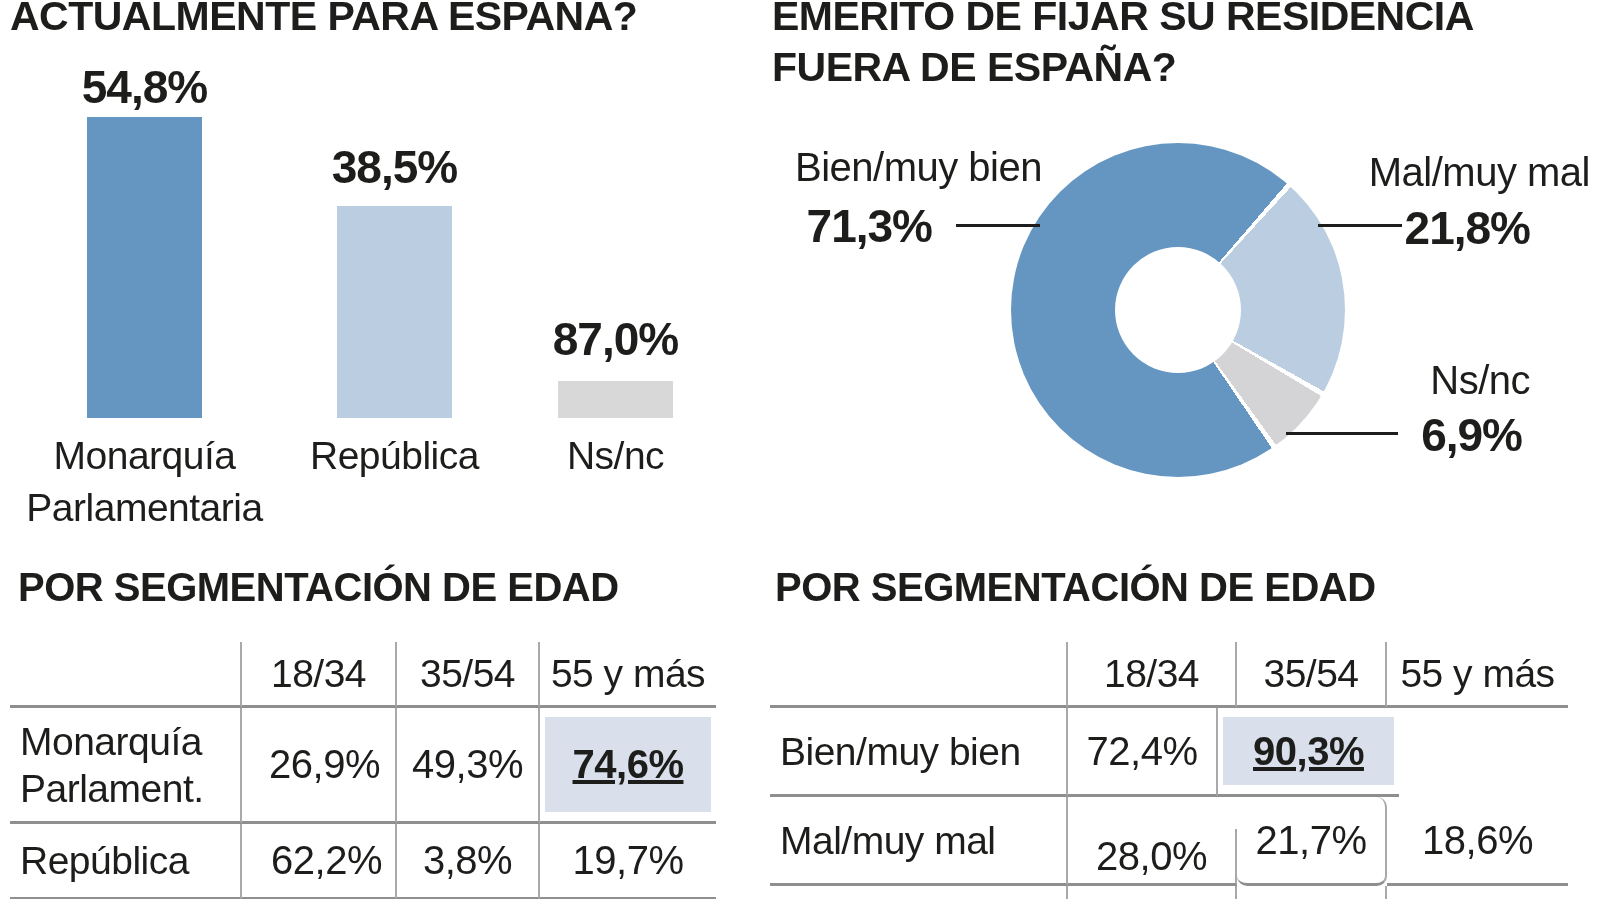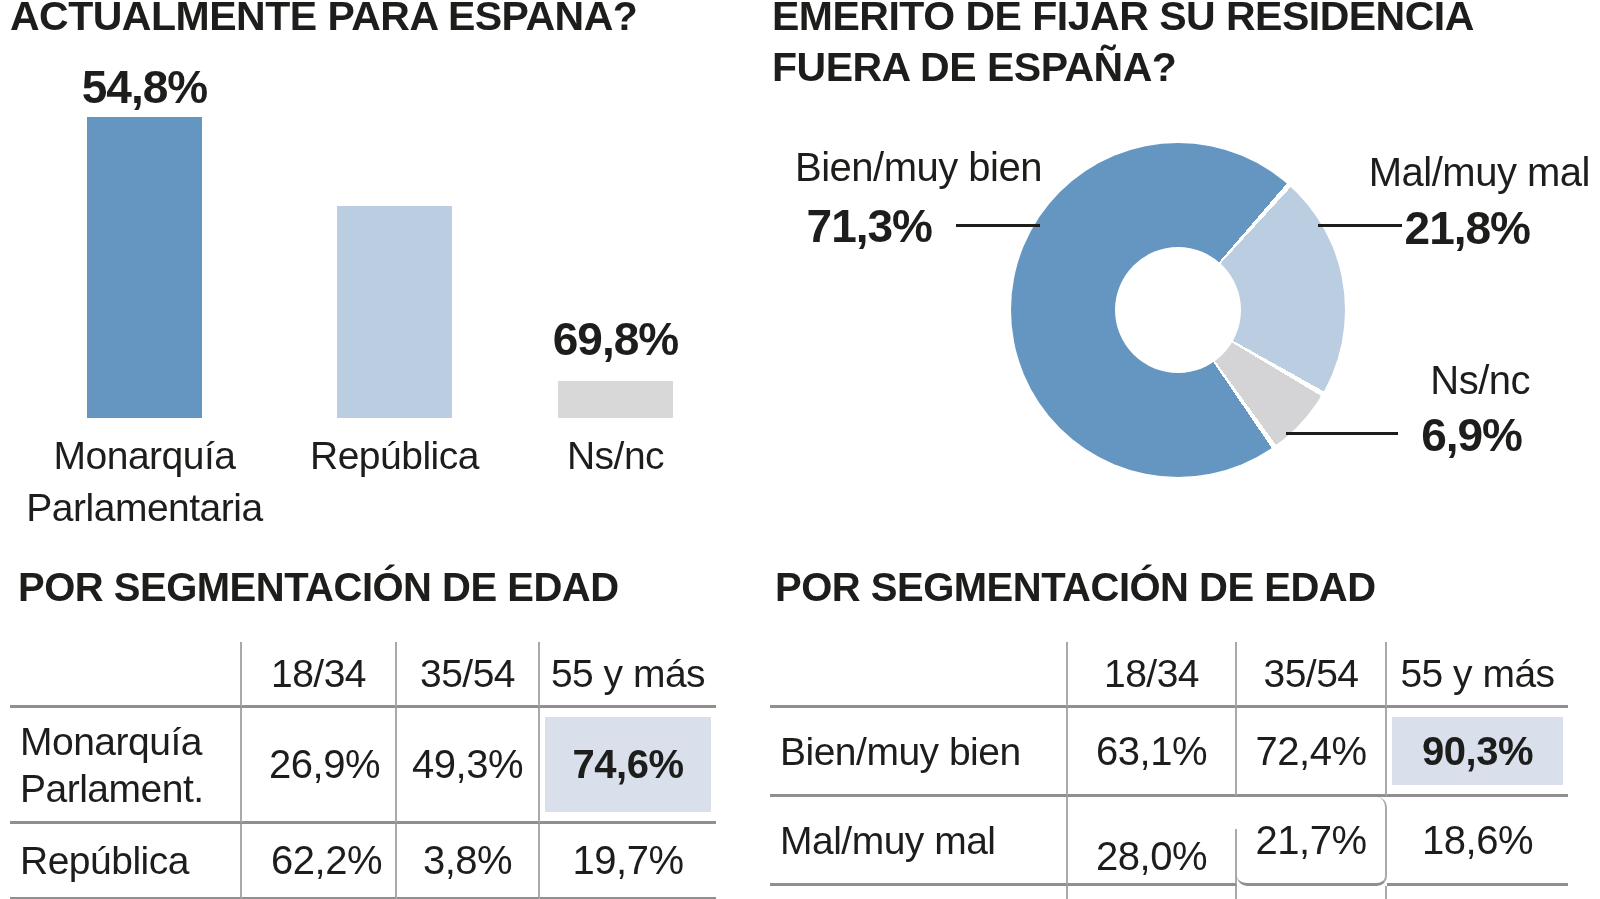--- a/index.html
+++ b/index.html
@@ -23,33 +23,34 @@
   .t-right{text-align:right;}
   
   .age-table{position:absolute;}
   .t-row{display:flex;}
   .cell{box-sizing:border-box;display:flex;align-items:center;position:relative;}
   .v-line{border-right:2px solid #a9a9a9;}
   .h-line{border-bottom:3px solid #8f8f8f;}
   .cell.head{justify-content:center;font-size:39px;letter-spacing:-0.5px;}
   .cell.val{justify-content:center;font-size:40px;letter-spacing:-0.5px;}
   .cell.rowlabel{justify-content:flex-start;padding-left:10px;font-size:39px;line-height:47px;letter-spacing:-0.5px;}
-  .cell.val.bold{font-weight:700;}
+  .cell.val.bold{font-weight:700;text-decoration:underline;}
   .hl{position:absolute;top:9px;bottom:9px;left:5px;right:5px;}
   .hl-text{position:relative;z-index:1;}
 </style>
 </head>
 <body>
 
 <div id="canvas">
 
   <div class="abs big-title" style="left:10px;top:-9px;">ACTUALMENTE PARA ESPAÑA?</div>
 
   <div class="abs bar-value" style="left:57px;top:60px;width:175px;">54,8%</div>
-  <div class="abs bar-value" style="left:528px;top:312px;width:175px;">69,8%</div>
+  <div class="abs bar-value" style="left:307px;top:140px;width:175px;">38,5%</div>
+  <div class="abs bar-value" style="left:528px;top:312px;width:175px;">87,0%</div>
 
   <div class="bar" style="left: 87px; height: 301px; background: rgb(100, 150, 193);"></div>
   <div class="bar" style="left: 337px; height: 212px; background: rgb(186, 205, 225);"></div>
   <div class="bar" style="left: 558px; height: 37px; background: rgb(216, 216, 216);"></div>
 
   <div class="abs bar-cat" style="left:12px;top:430px;width:265px;">
     <div>Monarquía</div>
     <div>Parlamentaria</div>
   </div>
   <div class="abs bar-cat" style="left:307px;top:430px;width:175px;">República</div>
@@ -111,21 +112,20 @@
 
   <div class="age-table" style="left:770px;top:642px;width:798px;">
     <div class="t-row" style="height:66px;">
       <div class="cell v-line h-line" style="width:298px;"></div>
       <div class="cell head v-line h-line" style="width:169px;">18/34</div>
       <div class="cell head v-line h-line" style="width:150px;">35/54</div>
       <div class="cell head h-line" style="width:181px;">55 y más</div>
     </div>
     <div class="t-row" style="height:89px;">
       <div class="cell rowlabel v-line h-line" style="width:298px;">Bien/muy bien</div>
-      <div class="cell val v-line h-line" style="width:169px;">63,1%</div>
       <div class="cell val v-line h-line" style="width:150px;">72,4%</div>
       <div class="cell val bold h-line" style="width:181px;">
         <div class="hl" style="background: rgb(217, 224, 235);"></div>
         <span class="hl-text">90,3%</span>
       </div>
     </div>
     <div class="t-row" style="height:89px;">
       <div class="cell rowlabel v-line h-line" style="width:298px;">Mal/muy mal</div>
       <div class="cell val v-line h-line" style="width:169px;margin-top:32px;">28,0%</div>
       <div class="cell val v-line h-line" style="width:150px;border-radius:10px;">21,7%</div>

